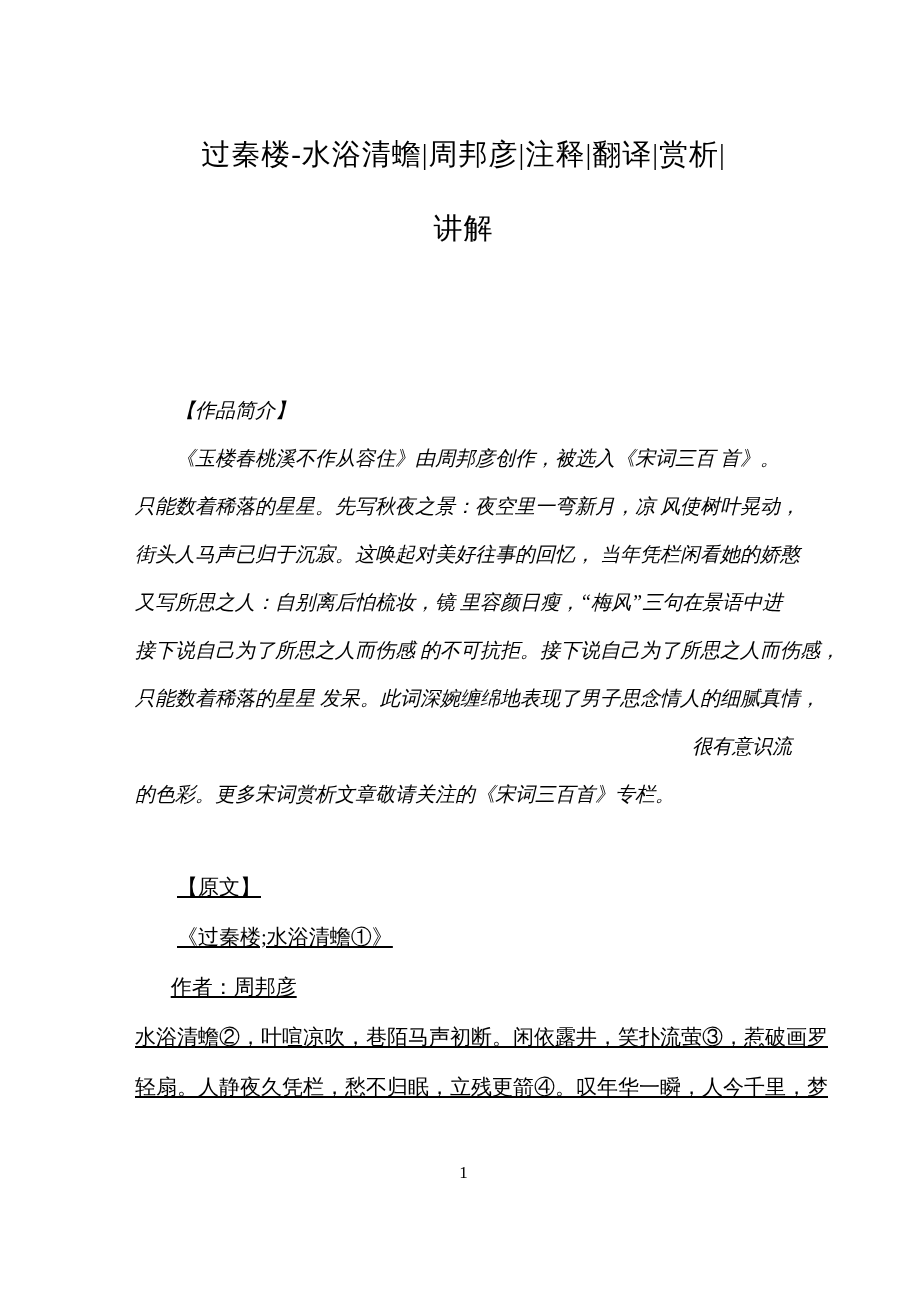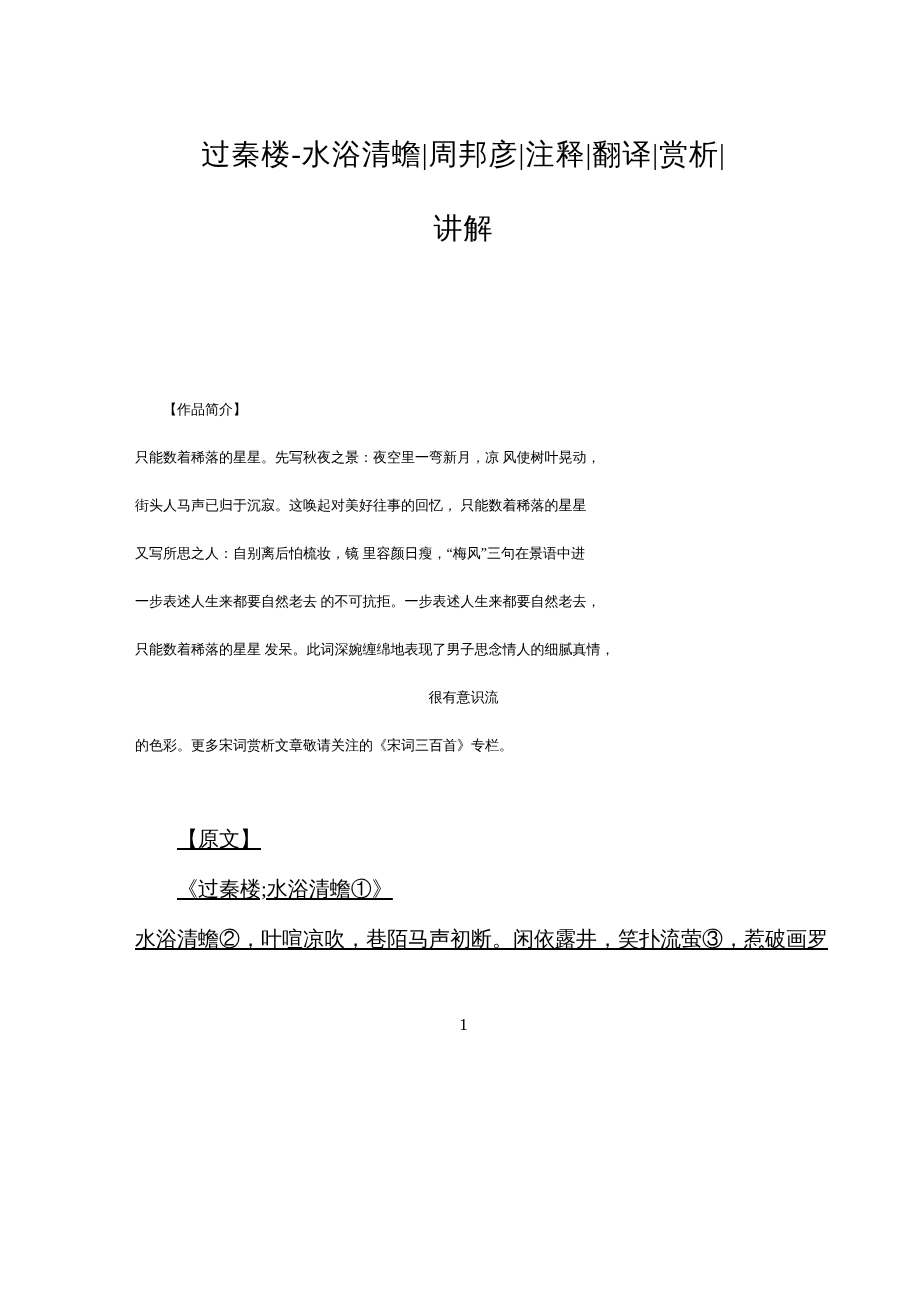--- a/index.html
+++ b/index.html
@@ -29,34 +29,35 @@
     font-size: 29px;
     line-height: 36px;
     letter-spacing: 1px;
     white-space: nowrap;
   }
   .doc-title.second {
     margin-top: 38px;
   }
   .intro-section {
     margin-top: 140px;
-    font-size: 14px;
+    font-size: 20px;
     line-height: 48px;
+    font-style: italic;
   }
   .section-heading {
     text-indent: 2em;
   }
   .line {
     white-space: nowrap;
   }
   .line.first-indent {
     text-indent: 2em;
   }
   .line.align-right {
-    text-align: center;
+    text-align: right;
   }
   .original-section {
     margin-top: 44px;
     font-size: 21px;
     line-height: 50px;
     text-decoration: underline;
   }
   .poem-title {
     text-indent: 2em;
   }
@@ -74,31 +75,34 @@
 <body>
 
 <div class="page">
   <div class="content">
 
     <div class="doc-title">过秦楼-水浴清蟾|周邦彦|注释|翻译|赏析|</div>
     <div class="doc-title second">讲解</div>
 
     <div class="intro-section">
       <div class="section-heading">【作品简介】</div>
+      <div class="line first-indent">《玉楼春桃溪不作从容住》由周邦彦创作，被选入《宋词三百  首》。</div>
       <div class="line">只能数着稀落的星星。先写秋夜之景：夜空里一弯新月，凉  风使树叶晃动，</div>
-      <div class="line">街头人马声已归于沉寂。这唤起对美好往事的回忆，  只能数着稀落的星星</div>
+      <div class="line">街头人马声已归于沉寂。这唤起对美好往事的回忆，  当年凭栏闲看她的娇憨</div>
       <div class="line">又写所思之人：自别离后怕梳妆，镜  里容颜日瘦，“梅风”三句在景语中进</div>
-      <div class="line">一步表述人生来都要自然老去  的不可抗拒。一步表述人生来都要自然老去，</div>
+      <div class="line">接下说自己为了所思之人而伤感  的不可抗拒。接下说自己为了所思之人而伤感，</div>
       <div class="line">只能数着稀落的星星  发呆。此词深婉缠绵地表现了男子思念情人的细腻真情，</div>
       <div class="line align-right">很有意识流</div>
       <div class="line">的色彩。更多宋词赏析文章敬请关注的《宋词三百首》专栏。</div>
     </div>
 
     <div class="original-section">
       <div class="section-heading">【原文】</div>
       <div class="line poem-title">《过秦楼;水浴清蟾①》</div>
+      <div class="line poem-author">作者：周邦彦</div>
       <div class="line">水浴清蟾②，叶喧凉吹，巷陌马声初断。闲依露井，笑扑流萤③，惹破画罗</div>
+      <div class="line">轻扇。人静夜久凭栏，愁不归眠，立残更箭④。叹年华一瞬，人今千里，梦</div>
     </div>
 
     <div class="page-number">1</div>
 
   </div>
 </div>
 
 </body></html>

